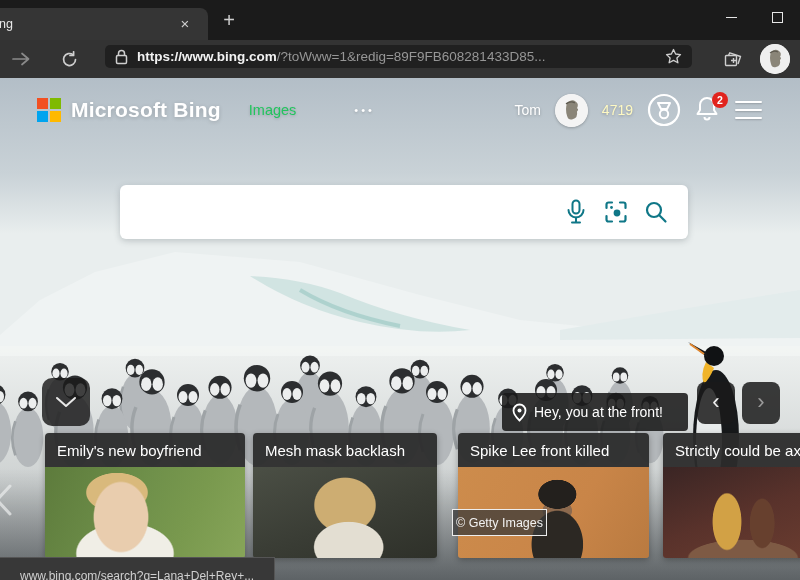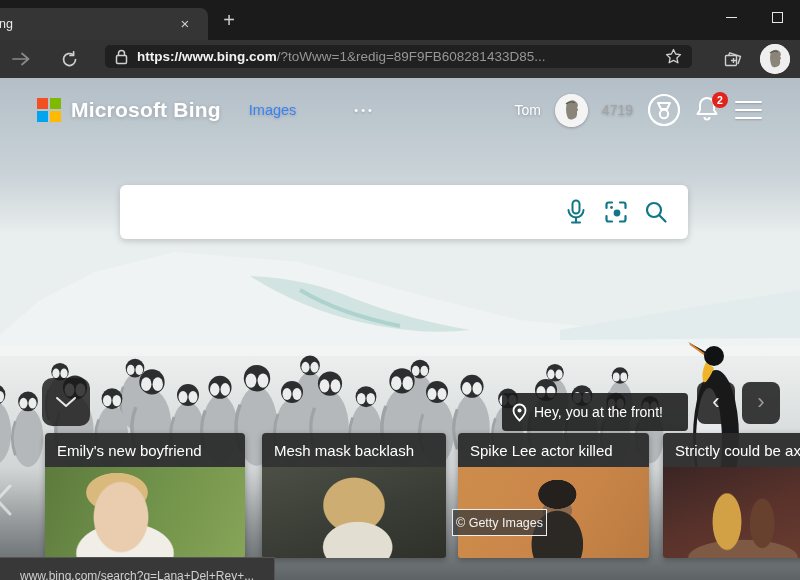--- a/index.html
+++ b/index.html
@@ -37,27 +37,27 @@
 
   
   .viewport { position:absolute; left:0; top:78px; width:800px; height:502px; overflow:hidden;text-decoration:underline; }
   .scene { position:absolute; inset:0; }
 
   
   .bheader { position:absolute; left:0; top:10px; width:800px; height:44px; display:flex; align-items:center; }
   .mslogo { display:grid; grid-template-columns:11px 11px; grid-template-rows:11px 11px; gap:2px; margin-left:37px; }
   .logo-text { color:#fff; font-size:21px; font-weight:700; margin-left:10px; letter-spacing:.2px;
     text-shadow:0 1px 4px rgba(0,0,0,.18); }
-  .nav-images { color:#3b82f6; font-size:14.5px; margin-left:28px; text-shadow:0 1px 3px rgba(0,0,0,.2); }
+  .nav-images { color:#22c55e; font-size:14.5px; margin-left:28px; text-shadow:0 1px 3px rgba(0,0,0,.2); }
   .nav-more { color:#fff; font-size:11px; letter-spacing:3px; margin-left:58px; text-shadow:0 1px 3px rgba(0,0,0,.2); }
   .hdr-right { position:absolute; right:38px; top:0; height:44px; display:flex; align-items:center; gap:14px;margin-left:36px; }
   .hdr-user { color:#fff; font-size:14px; text-shadow:0 1px 3px rgba(0,0,0,.25); }
   .hdr-avatar { width:33px; height:33px; border-radius:50%; background:#f4f4f4; overflow:hidden;
     display:flex; align-items:center; justify-content:center; box-shadow:0 1px 3px rgba(0,0,0,.25); }
-  .points { color:#a3a3a3; font-size:14px; text-shadow:0 1px 3px rgba(0,0,0,.25); }
+  .points { color:#fef9c3; font-size:14px; text-shadow:0 1px 3px rgba(0,0,0,.25); }
   .bell-wrap { position:relative; width:26px; height:30px; }
   .badge { position:absolute; top:-3px; right:-7px; min-width:16px; height:16px; border-radius:8px;
     background:#e1231d; color:#fff; font-size:10.5px; font-weight:700; display:flex;
     align-items:center; justify-content:center; padding:0 4px; }
   .hamburger { display:flex; flex-direction:column; gap:5.5px; width:27px; }
   .hamburger div { height:2.6px; background:#fff; border-radius:1px; box-shadow:0 1px 2px rgba(0,0,0,.2); }
 
   
   .searchbox { position:absolute; left:120px; top:107px; width:568px; height:54px; background:#fff;
     border-radius:6px; box-shadow:0 2px 6px rgba(60,70,80,.25); display:flex; align-items:center; }
@@ -77,21 +77,21 @@
     border-radius:8px; color:#f0f0f0; font-size:22px; display:flex; align-items:center;
     justify-content:center; padding-bottom:3px; }
   .car-left { left:697px; } .car-right { left:742px; color:#9a9a9a; }
   .edge-x { position:absolute; left:-14px; top:402px; opacity:.75; }
 
   
   .card { position:absolute; top:355px; box-shadow:0 2px 6px rgba(0,0,0,.3); border-radius:4px 4px 3px 3px; }
   .card-title { height:34px; background:rgba(43,43,43,.95); border-radius:4px 4px 0 0; color:#fff;
     font-size:15px; display:flex; align-items:center; padding:0 12px; white-space:nowrap; overflow:hidden; }
   .card-img { height:91px; border-radius:0 0 3px 3px; }
-  .c1 { left:45px; width:200px; } .c2 { left:262px; width:184px; }
+  .c1 { left:45px; width:200px; } .c2 { left:253px; width:184px; }
   .c3 { left:458px; width:191px; } .c4 { left:663px; width:160px; }
   .img1 { background:
       radial-gradient(ellipse 70px 90px at 38% 55%, #e9cdae 0 38%, transparent 40%),
       radial-gradient(ellipse 80px 50px at 40% 95%, #f0eee6 0 60%, transparent 62%),
       radial-gradient(ellipse 55px 35px at 36% 28%, #d9b97c 0 55%, transparent 57%),
       linear-gradient(115deg, #5d7b3c 0%, #6f904a 45%, #79994e 70%, #87a559 100%); }
   .img2 { background:
       radial-gradient(ellipse 62px 45px at 52% 88%, #e3ded2 0 55%, transparent 57%),
       radial-gradient(ellipse 58px 52px at 50% 42%, #cdad72 0 52%, transparent 54%),
       linear-gradient(160deg, #4b4f45 0%, #3a3d35 55%, #2e3029 100%); }
@@ -337,21 +337,21 @@
 
     <div class="card c1">
       <div class="card-title">Emily's new boyfriend</div>
       <div class="card-img img1"></div>
     </div>
     <div class="card c2">
       <div class="card-title">Mesh mask backlash</div>
       <div class="card-img img2"></div>
     </div>
     <div class="card c3">
-      <div class="card-title">Spike Lee actor killed</div>
+      <div class="card-title">Spike Lee front killed</div>
       <div class="card-img img3"></div>
     </div>
     <div class="card c4">
       <div class="card-title">Strictly could be ax</div>
       <div class="card-img img4"></div>
     </div>
     <div class="getty">© Getty Images</div>
 
     <div class="statusbar">
       <span>www.bing.com/search?q=Lana+Del+Rey+...</span>

